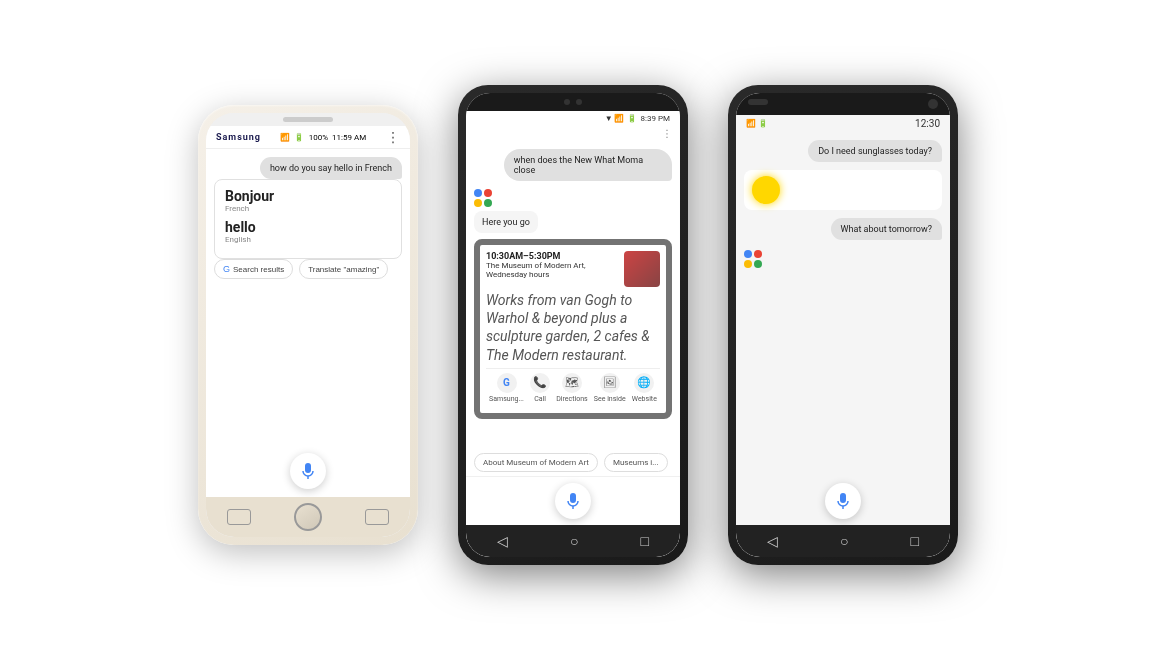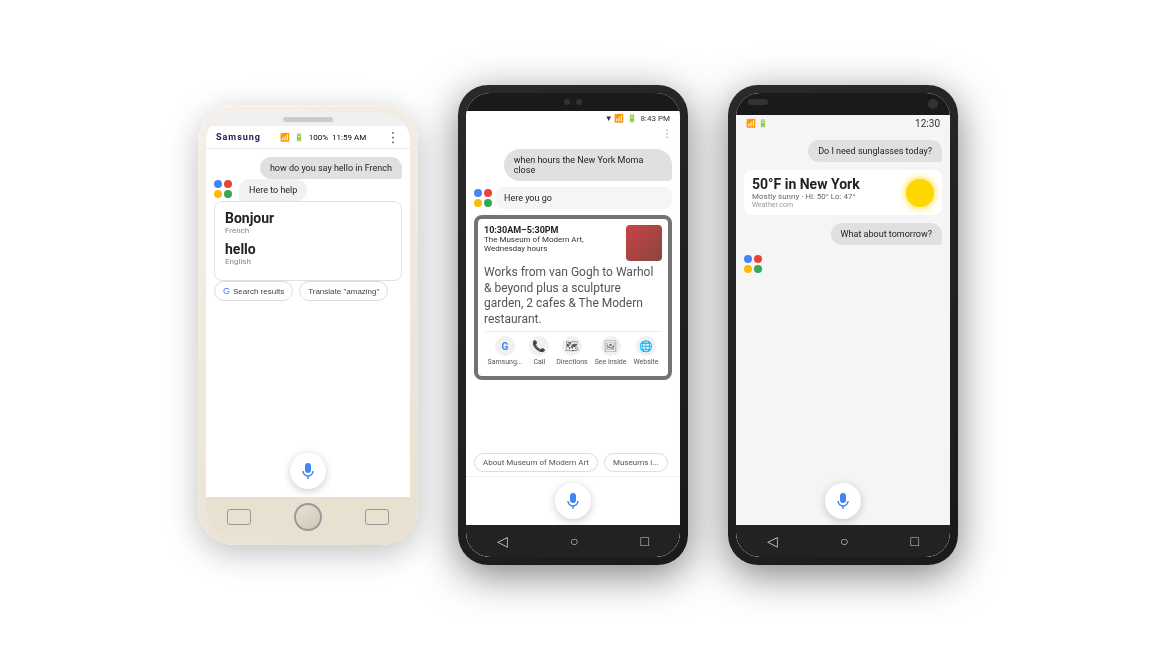--- a/index.html
+++ b/index.html
@@ -226,31 +226,32 @@
       border-radius: 16px 16px 4px 16px;
       padding: 6px 10px;
       font-size: 9px;
       color: #222;
       max-width: 85%;
     }
     .p2-assistant-row {
       display: flex;
       align-items: flex-start;
       gap: 4px;
+      flex-direction: column;
     }
     .p2-assistant-bubble {
       background: #f5f5f5;
       border-radius: 8px;
       padding: 6px 8px;
       font-size: 9px;
       color: #222;
       flex: 1;
     }
     .moma-card {
-      border: 4px solid #737373;
+      border: 6px solid #737373;
       border-radius: 8px;
       padding: 6px;
       background: #fff;
       font-size: 8px;
       display: flex;
       flex-direction: column;
       gap: 4px;
     }
     .moma-header {
       display: flex;
@@ -266,23 +267,24 @@
     .moma-info {
       font-size: 8px;
       color: #333;
     }
     .moma-hours {
       font-weight: bold;
       font-size: 9px;
       color: #222;
     }
     .moma-desc {
-      font-size: 12px;
+      font-size: 14px;
       color: #555;
       line-height: 1.3;
+      font-style: italic;
     }
     .moma-actions {
       display: flex;
       justify-content: space-around;
       padding: 4px 0;
       border-top: 1px solid #eee;
     }
     .moma-action-item {
       display: flex;
       flex-direction: column;
@@ -467,31 +469,20 @@
         <span style="font-size:8px">11:59 AM</span>
       </div>
       <span class="three-dots">⋮</span>
     </div>
 
     <div class="phone1-screen">
       <div class="chat-area">
 
         <div class="user-bubble">how do you say hello in French</div>
 
-        <div class="assistant-row">
-          <div class="google-logo-small">
-            <div style="display:grid;grid-template-columns:1fr 1fr;gap:1px;width:18px;height:18px;">
-              <div style="background:#4285F4;border-radius:50%;width:8px;height:8px;"></div>
-              <div style="background:#EA4335;border-radius:50%;width:8px;height:8px;"></div>
-              <div style="background:#FBBC05;border-radius:50%;width:8px;height:8px;"></div>
-              <div style="background:#34A853;border-radius:50%;width:8px;height:8px;"></div>
-            </div>
-          </div>
-          <div class="assistant-bubble">Here to help</div>
-        </div>
 
         <div class="translation-card">
           <div class="translation-word">Bonjour</div>
           <div class="translation-lang">French</div>
           <div class="translation-word">hello</div>
           <div class="translation-lang">English</div>
         </div>
 
         <div class="action-buttons">
           <button class="action-btn">
@@ -529,30 +520,30 @@
     <div style="background:#1a1a1a;padding:6px;display:flex;justify-content:center;gap:6px;border-radius:24px 24px 0 0;">
       <div style="width:6px;height:6px;background:#333;border-radius:50%;"></div>
       <div style="width:6px;height:6px;background:#333;border-radius:50%;"></div>
     </div>
 
     <div class="phone2-status">
       <span></span>
       <div style="display:flex;gap:3px;align-items:center;">
         <span style="font-size:8px;">▼ 📶</span>
         <span style="font-size:8px;">🔋</span>
-        <span style="font-size:8px;">8:43 PM</span>
+        <span style="font-size:8px;">8:39 PM</span>
       </div>
     </div>
     <div style="display:flex;justify-content:flex-end;padding:2px 8px;">
       <span class="three-dots-menu">⋮</span>
     </div>
 
     <div class="phone2-chat">
 
-      <div class="p2-user-bubble">when hours the New York Moma close</div>
+      <div class="p2-user-bubble">when does the New What Moma close</div>
 
       <div class="p2-assistant-row">
         <div style="width:18px;height:18px;display:grid;grid-template-columns:1fr 1fr;gap:1px;flex-shrink:0;margin-top:2px;">
           <div style="background:#4285F4;border-radius:50%;width:8px;height:8px;"></div>
           <div style="background:#EA4335;border-radius:50%;width:8px;height:8px;"></div>
           <div style="background:#FBBC05;border-radius:50%;width:8px;height:8px;"></div>
           <div style="background:#34A853;border-radius:50%;width:8px;height:8px;"></div>
         </div>
         <div class="p2-assistant-bubble">Here you go</div>
       </div>
@@ -632,25 +623,20 @@
       <span style="font-size:10px;">12:30</span>
     </div>
 
     <div class="phone3-chat">
 
       <div class="p3-user-bubble">Do I need sunglasses today?</div>
 
 
       <div class="weather-card">
         <div class="weather-row">
-          <div>
-            <div class="weather-temp">50°F in New York</div>
-            <div class="weather-detail">Mostly sunny · Hi: 50° Lo: 47°</div>
-            <div class="weather-source">Weather.com</div>
-          </div>
           <div class="sun-icon"></div>
         </div>
       </div>
 
       <div class="p3-user-bubble">What about tomorrow?</div>
 
       <div class="p3-assistant-row">
         <div style="width:18px;height:18px;display:grid;grid-template-columns:1fr 1fr;gap:1px;flex-shrink:0;margin-top:2px;">
           <div style="background:#4285F4;border-radius:50%;width:8px;height:8px;"></div>
           <div style="background:#EA4335;border-radius:50%;width:8px;height:8px;"></div>

